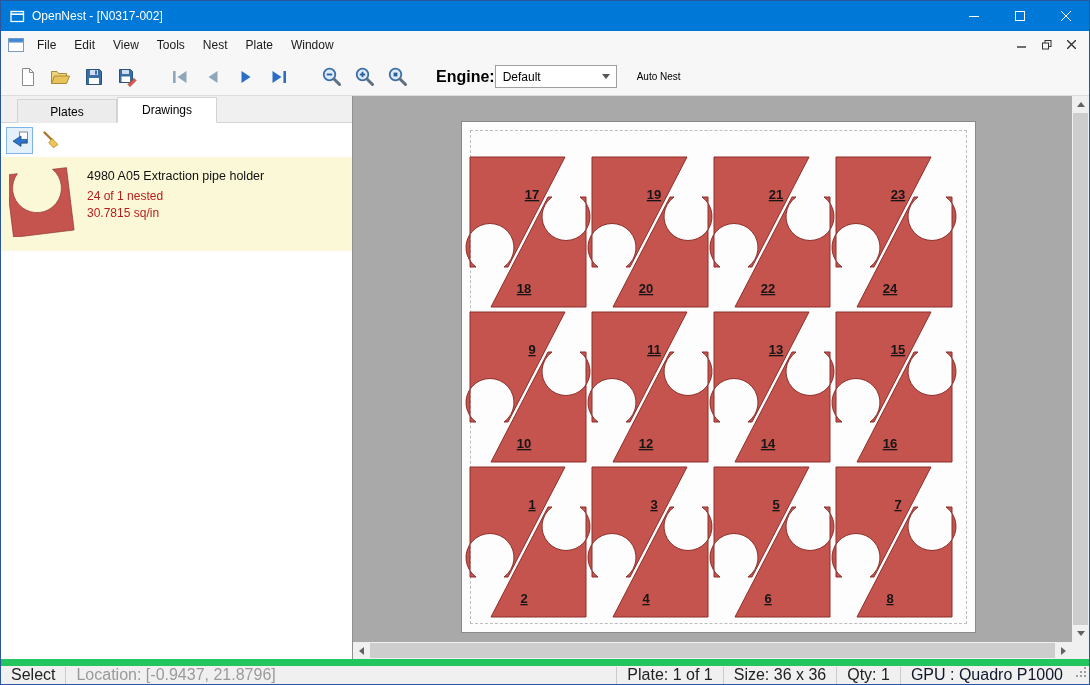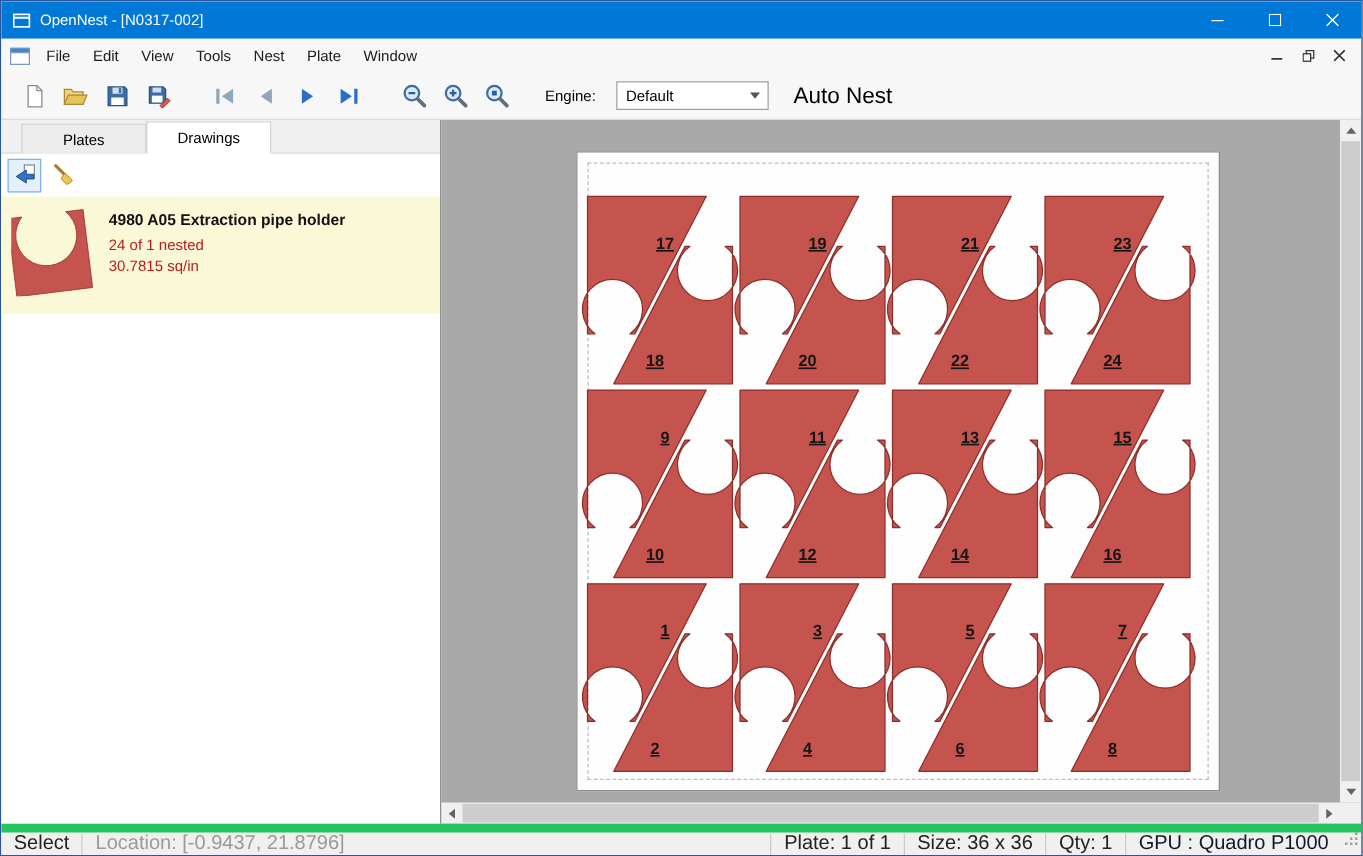--- a/index.html
+++ b/index.html
@@ -18,39 +18,39 @@
   .mdi-icon{display:flex;align-items:center;margin:0 4px 0 7px}
   .menu-items{display:flex}
   .menu-item{display:flex;align-items:center;padding:0 9px;cursor:default}
   .mdi-controls{margin-left:auto;display:flex;align-items:center;padding-right:5px}
   .mdi-btn{width:25px;height:21px;display:flex;align-items:center;justify-content:center}
 
   
   .toolbar{height:38px;background:#f7f7f7;border-bottom:1px solid #dcdcdc;display:flex;align-items:center;padding-left:10px;flex:0 0 auto}
   .tbtn{width:33px;height:32px;display:flex;align-items:center;justify-content:center}
   .tgap{width:20px}
-  .engine-label{font-weight:normal;font-size:12px;margin:0 16px 0 22px}
+  .engine-label{font-weight:bold;font-size:16px;margin:0 0 0 22px}
   .combo{width:122px;height:23px;border:1px solid #a0a0a0;background:#fff;display:flex;align-items:center;font-size:12px;padding-left:7px}
   .combo-arrow{margin-left:auto;margin-right:6px;width:0;height:0;border-left:4px solid transparent;border-right:4px solid transparent;border-top:5px solid #555}
-  .autonest{font-size:18px;margin-left:20px;cursor:default}
+  .autonest{font-size:10px;margin-left:20px;cursor:default}
 
   
   .content{flex:1;display:flex;min-height:0}
   .left-panel{width:352px;flex:0 0 auto;background:#fff;border-right:1px solid #8f8f8f;display:flex;flex-direction:column}
   .tabstrip{height:27px;background:#f0f0f0;display:flex;align-items:flex-end;border-bottom:1px solid #d4d4d4;padding-left:16px}
   .tab{width:100px;height:24px;display:flex;align-items:center;justify-content:center;font-size:12px;background:#ececec;border:1px solid #d4d4d4;border-bottom:none;margin-bottom:-1px}
   .tab.active{background:#fff;height:26px;border-bottom:1px solid #fff}
   .panel-toolbar{height:34px;display:flex;align-items:center;gap:5px;padding:0 5px;background:#fff}
   .pbtn{width:27px;height:27px;display:flex;align-items:center;justify-content:center;border:1px solid transparent}
   .pbtn.framed{border:1px solid #7eb4ea;background:#e4f1fb}
   .draw-list{flex:1;overflow:hidden}
   .draw-item{height:94px;background:#fbf8d8;display:flex;padding:8px 6px}
   .draw-thumb{flex:0 0 auto;margin:0 2px 0 2px}
   .draw-info{padding-left:10px;padding-top:4px}
-  .draw-title{font-size:12.5px;font-weight:bold;color:#111;margin-bottom:5px}
+  .draw-title{font-size:12.5px;font-weight:normal;color:#111;margin-bottom:5px}
   .draw-sub{font-size:12px;color:#b91c1c;line-height:17px}
 
   
   .canvas{flex:1;position:relative;background:#a9a9a9;min-width:0;overflow:hidden}
   .plate{position:absolute;left:108px;top:25px;width:515px;height:512px;background:#fdfdfd;border:1px solid #8a8a8a}
   .plate-margin{position:absolute;left:8px;top:8px;right:8px;bottom:8px;border:1px dashed #bdbdbd}
   .plate-svg{position:absolute;left:0;top:0;width:100%;height:100%}
   .part{stroke-width:1;stroke-linejoin:round}
   .part-num{font-family:"Liberation Sans",sans-serif;font-size:13px;font-weight:bold;fill:#151515;text-anchor:middle;text-decoration:underline}
 

